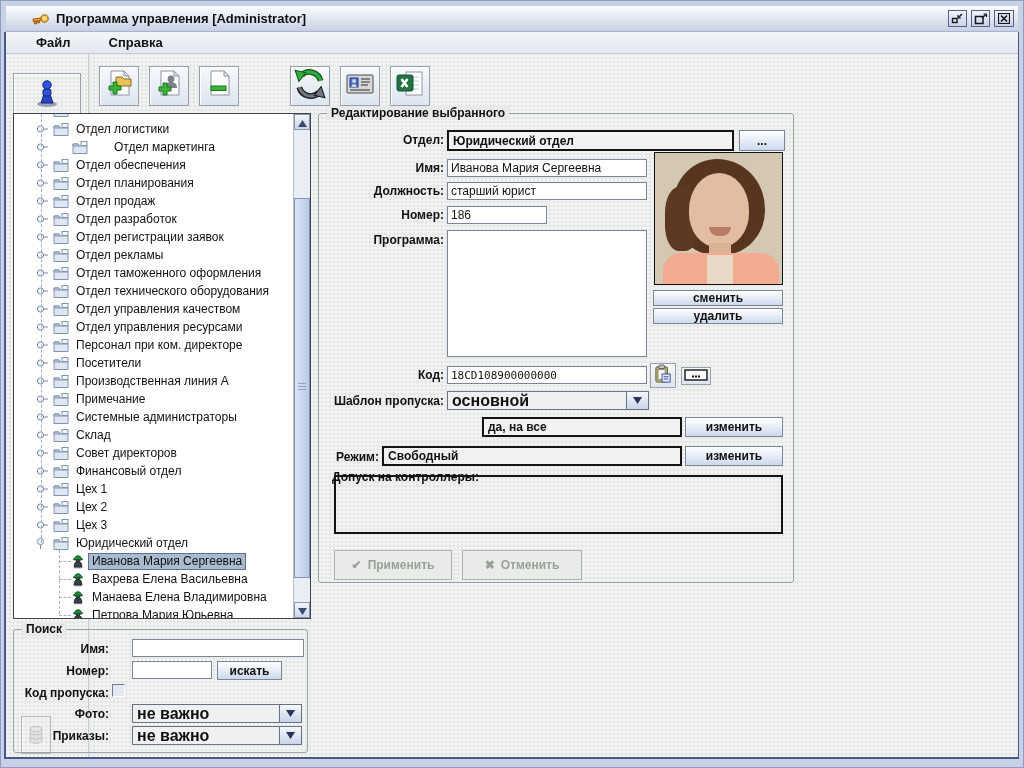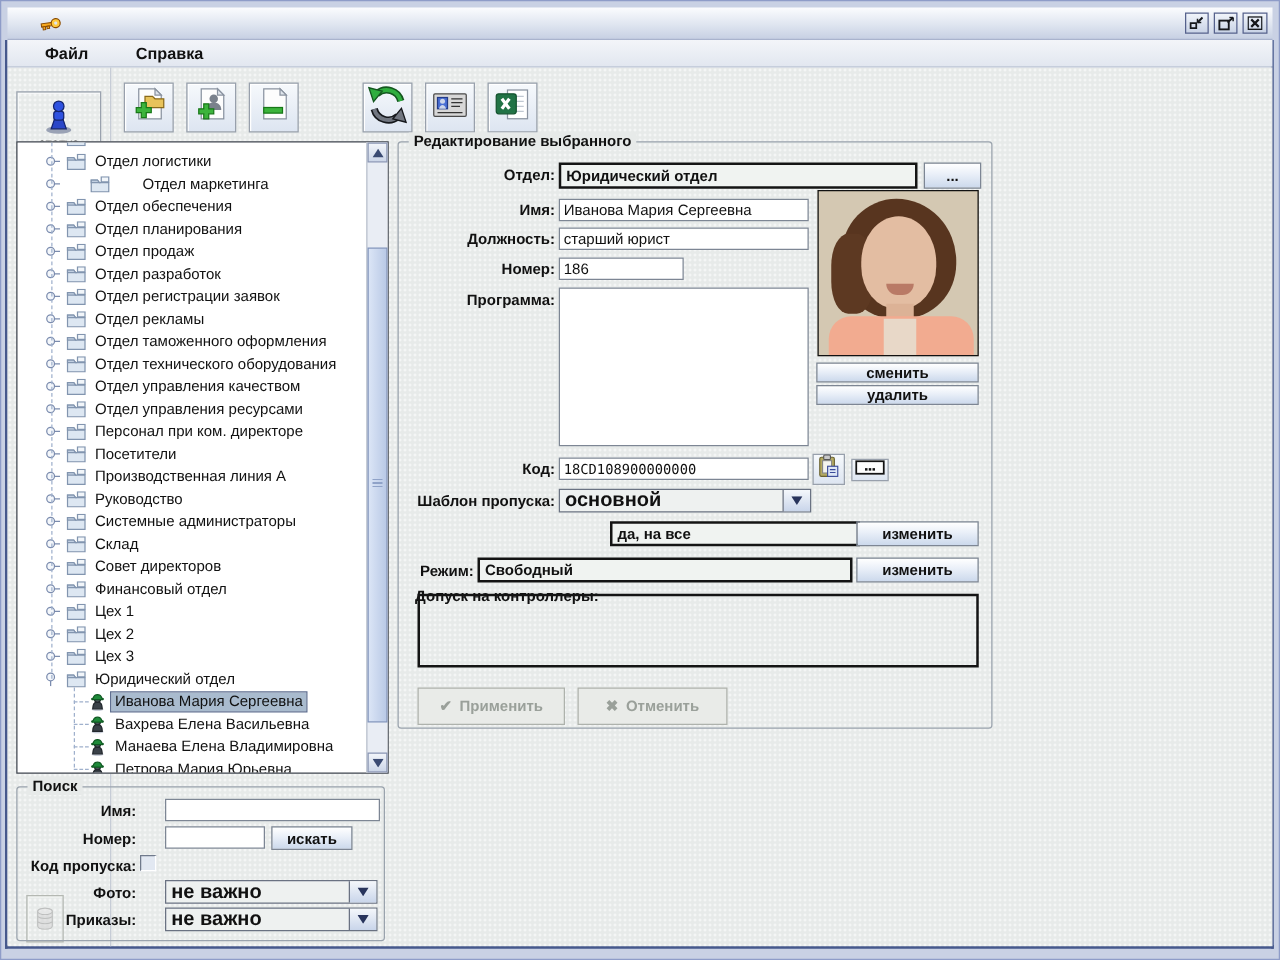--- a/index.html
+++ b/index.html
@@ -129,20 +129,21 @@
       <svg viewBox="0 0 18 16" width="18" height="16">
           <g transform="rotate(-8 9 8)">
         <rect x="1" y="7" width="9" height="2.6" fill="#f6a81e" stroke="#8a4a00" stroke-width="0.8"></rect>
         <rect x="2" y="9.5" width="2" height="2.6" fill="#f6a81e" stroke="#8a4a00" stroke-width="0.8"></rect>
         <rect x="5.2" y="9.5" width="2" height="2" fill="#f6a81e" stroke="#8a4a00" stroke-width="0.8"></rect>
         <circle cx="12.6" cy="8" r="3.6" fill="#ffc93e" stroke="#8a4a00" stroke-width="0.9"></circle>
         <circle cx="12.6" cy="8" r="1.3" fill="#dfe5f0"></circle>
           </g>
         </svg>
     </span>
+    <span class="title-text">Программа управления [Administrator]</span>
     <span class="win-btns">
       <span class="win-btn">
         <svg width="13" height="11" viewBox="0 0 13 11">
             <rect x="1.5" y="5.5" width="4.5" height="4" fill="none" stroke="#16181c" stroke-width="1.4"></rect>
             <path d="M11 1 L7 5" stroke="#16181c" stroke-width="1.5"></path>
             <path d="M7 5 v-3 M7 5 h3" stroke="#16181c" stroke-width="1.2" fill="none"></path>
           </svg>
       </span>
       <span class="win-btn">
         <svg width="14" height="12" viewBox="0 0 14 12">
@@ -596,21 +597,21 @@
                 <path d="M7.7 6 h4.3" stroke="#7b8cae"></path>
               </svg>
             </span>
             <span style="display:inline-flex">
               <svg width="16" height="13" viewBox="0 0 16 13">
                 <rect x="9" y="0.5" width="6" height="4" fill="#f2f6fa" stroke="#8295af"></rect>
                 <path d="M1 3 h5 l1.5 2 H15 v7.5 H1 z" fill="#dde7f2" stroke="#8295af"></path>
                 <path d="M1 3 h5 l1.5 2 H1 z" fill="#c2d0e2" stroke="#8295af"></path>
               </svg>
             </span>
-            <span class="lbl">Руководство</span>
+            <span class="lbl">Примечание</span>
           </div>
           <div class="tree-row" style="top: 294px;">
             <span style="display:inline-flex">
               <svg width="13" height="12" viewBox="0 0 13 12">
                 <circle cx="4.5" cy="6" r="3.1" fill="#f4f7fb" stroke="#7b8cae"></circle>
                 <path d="M7.7 6 h4.3" stroke="#7b8cae"></path>
               </svg>
             </span>
             <span style="display:inline-flex">
               <svg width="16" height="13" viewBox="0 0 16 13">
@@ -889,21 +890,21 @@
       <div class="combo" style="left:128px; top:277px; width:202px; height:19px;">
         <span class="combo-text">основной</span>
         <span class="combo-arrow">
             <svg width="9" height="7">
               <path d="M4.5 7 L0 0 H9 z" fill="#28345c"></path>
             </svg>
           </span>
       </div>
 
       <span class="e-label" style="left:8px; top:324px; width:152px;margin-top:32px;">Допуск на контроллеры:</span>
-      <div class="black-field" style="left:169px; top:303px; width:200px; height:20px;">да, на все</div>
+      <div class="black-field" style="left:163px; top:303px; width:200px; height:20px;">да, на все</div>
       <button class="m-btn" style="left:366px; top:303px; width:98px; height:20px;">изменить</button>
 
       <span class="e-label" style="left:13px; top:336px; width:47px;">Режим:</span>
       <div class="black-field" style="left:63px; top:332px; width:300px; height:20px;">Свободный</div>
       <button class="m-btn" style="left:366px; top:332px; width:98px; height:20px;">изменить</button>
 
       <div class="big-box"></div>
 
       <button class="m-btn disabled" style="left:15px; top:436px; width:118px; height:30px;">
         <span>✔</span>

